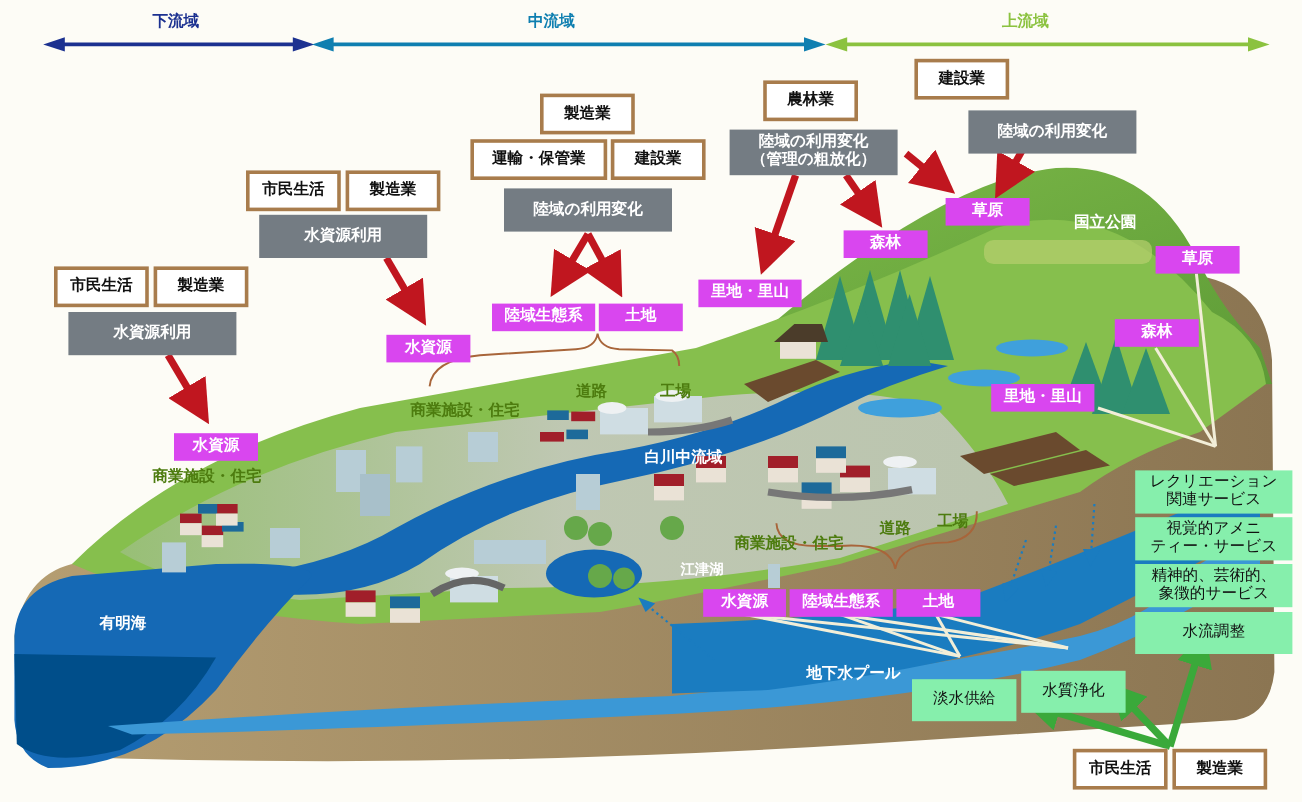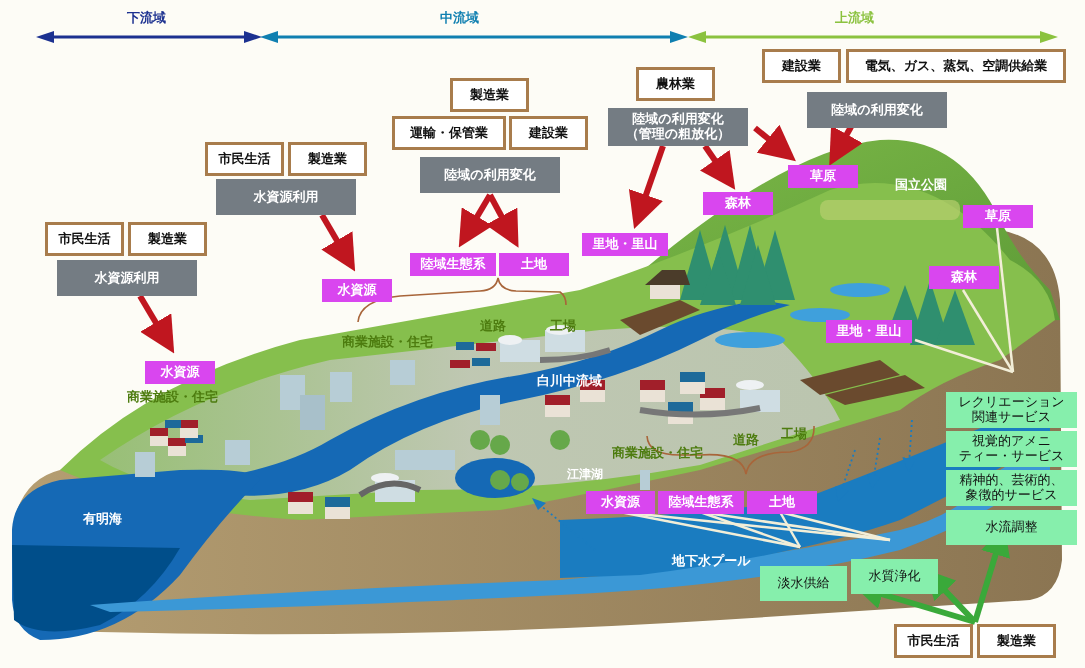--- a/index.html
+++ b/index.html
@@ -251,21 +251,20 @@
 
   <div class="box brown" style="left:636px;top:67px;width:79px;height:34px;">農林業</div>
   <div class="box gray" style="left:608px;top:108px;width:140px;height:38px;flex-direction:column;">
     <span>陸域の利用変化</span>
     <span>（管理の粗放化）</span>
   </div>
   <div class="box dgreen" style="left:582px;top:233px;width:86px;height:23px;">里地・里山</div>
   <div class="box dgreen" style="left:703px;top:192px;width:70px;height:23px;">森林</div>
 
   <div class="box brown" style="left:762px;top:49px;width:79px;height:34px;">建設業</div>
-  <div class="box brown" style="left:846px;top:49px;width:220px;height:34px;">電気、ガス、蒸気、空調供給業</div>
   <div class="box gray" style="left:807px;top:92px;width:140px;height:36px;">陸域の利用変化</div>
   <div class="box dgreen" style="left:788px;top:165px;width:70px;height:23px;">草原</div>
   <div class="wlabel" style="left:895px;top:176px;">国立公園</div>
   <div class="box dgreen" style="left:963px;top:205px;width:70px;height:23px;">草原</div>
   <div class="box dgreen" style="left:929px;top:266px;width:70px;height:23px;">森林</div>
   <div class="box dgreen" style="left:826px;top:320px;width:86px;height:23px;">里地・里山</div>
 
   <div class="box lgreen" style="left:946px;top:373px;width:131px;height:36px;flex-direction:column;">
     <span>レクリエーション</span>
     <span>関連サービス</span>

